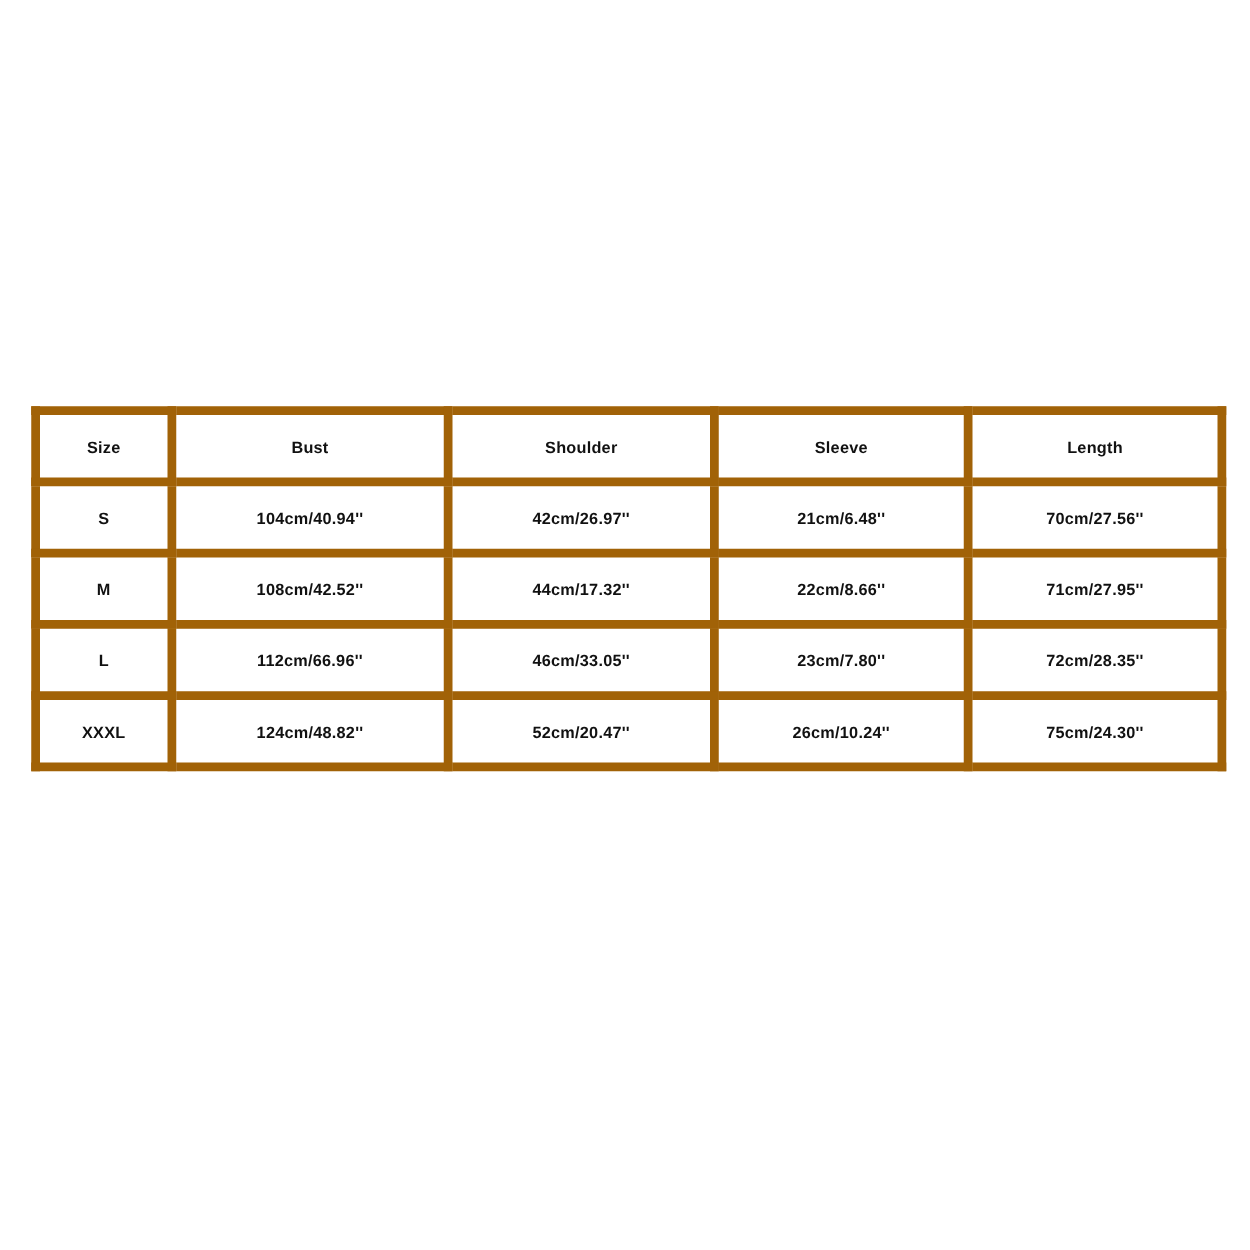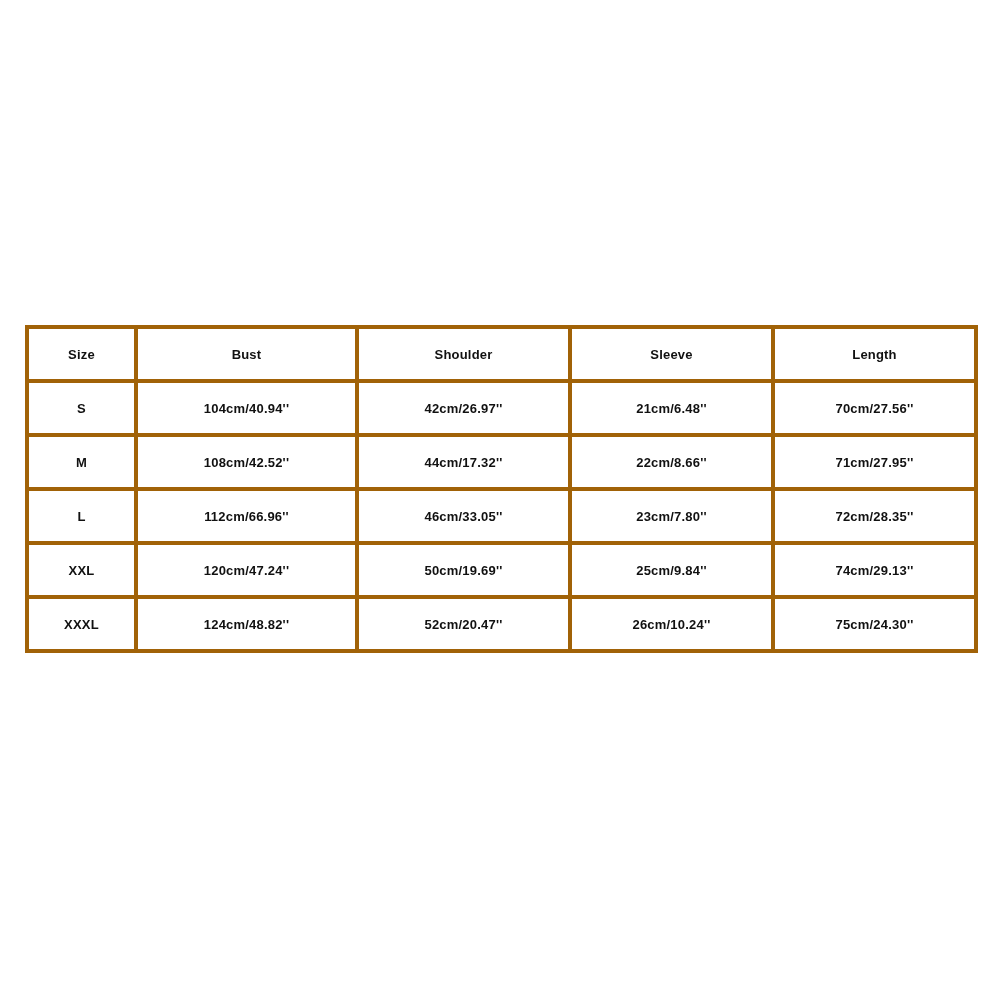--- a/index.html
+++ b/index.html
@@ -29,21 +29,21 @@
     top: 325px;
     width: 949px;
   }
   table.size-chart {
     border-collapse: collapse;
     width: 949px;
     table-layout: fixed;
   }
   table.size-chart td,
   table.size-chart th {
-    border: 4px solid #a16207;
+    border: 7px solid #a16207;
     height: 50px;
     text-align: center;
     vertical-align: middle;
     font-size: 13px;
     font-weight: bold;
     letter-spacing: 0.2px;
     padding: 0 4px;
     color: #111111;
   }
   table.size-chart th {
@@ -94,27 +94,20 @@
           <td>71cm/27.95''</td>
         </tr>
         <tr>
           <td>L</td>
           <td>112cm/66.96''</td>
           <td>46cm/33.05''</td>
           <td>23cm/7.80''</td>
           <td>72cm/28.35''</td>
         </tr>
         <tr>
-          <td>XXL</td>
-          <td>120cm/47.24''</td>
-          <td>50cm/19.69''</td>
-          <td>25cm/9.84''</td>
-          <td>74cm/29.13''</td>
-        </tr>
-        <tr>
           <td>XXXL</td>
           <td>124cm/48.82''</td>
           <td>52cm/20.47''</td>
           <td>26cm/10.24''</td>
           <td>75cm/24.30''</td>
         </tr>
       </tbody>
     </table>
   </div>
 </div>

